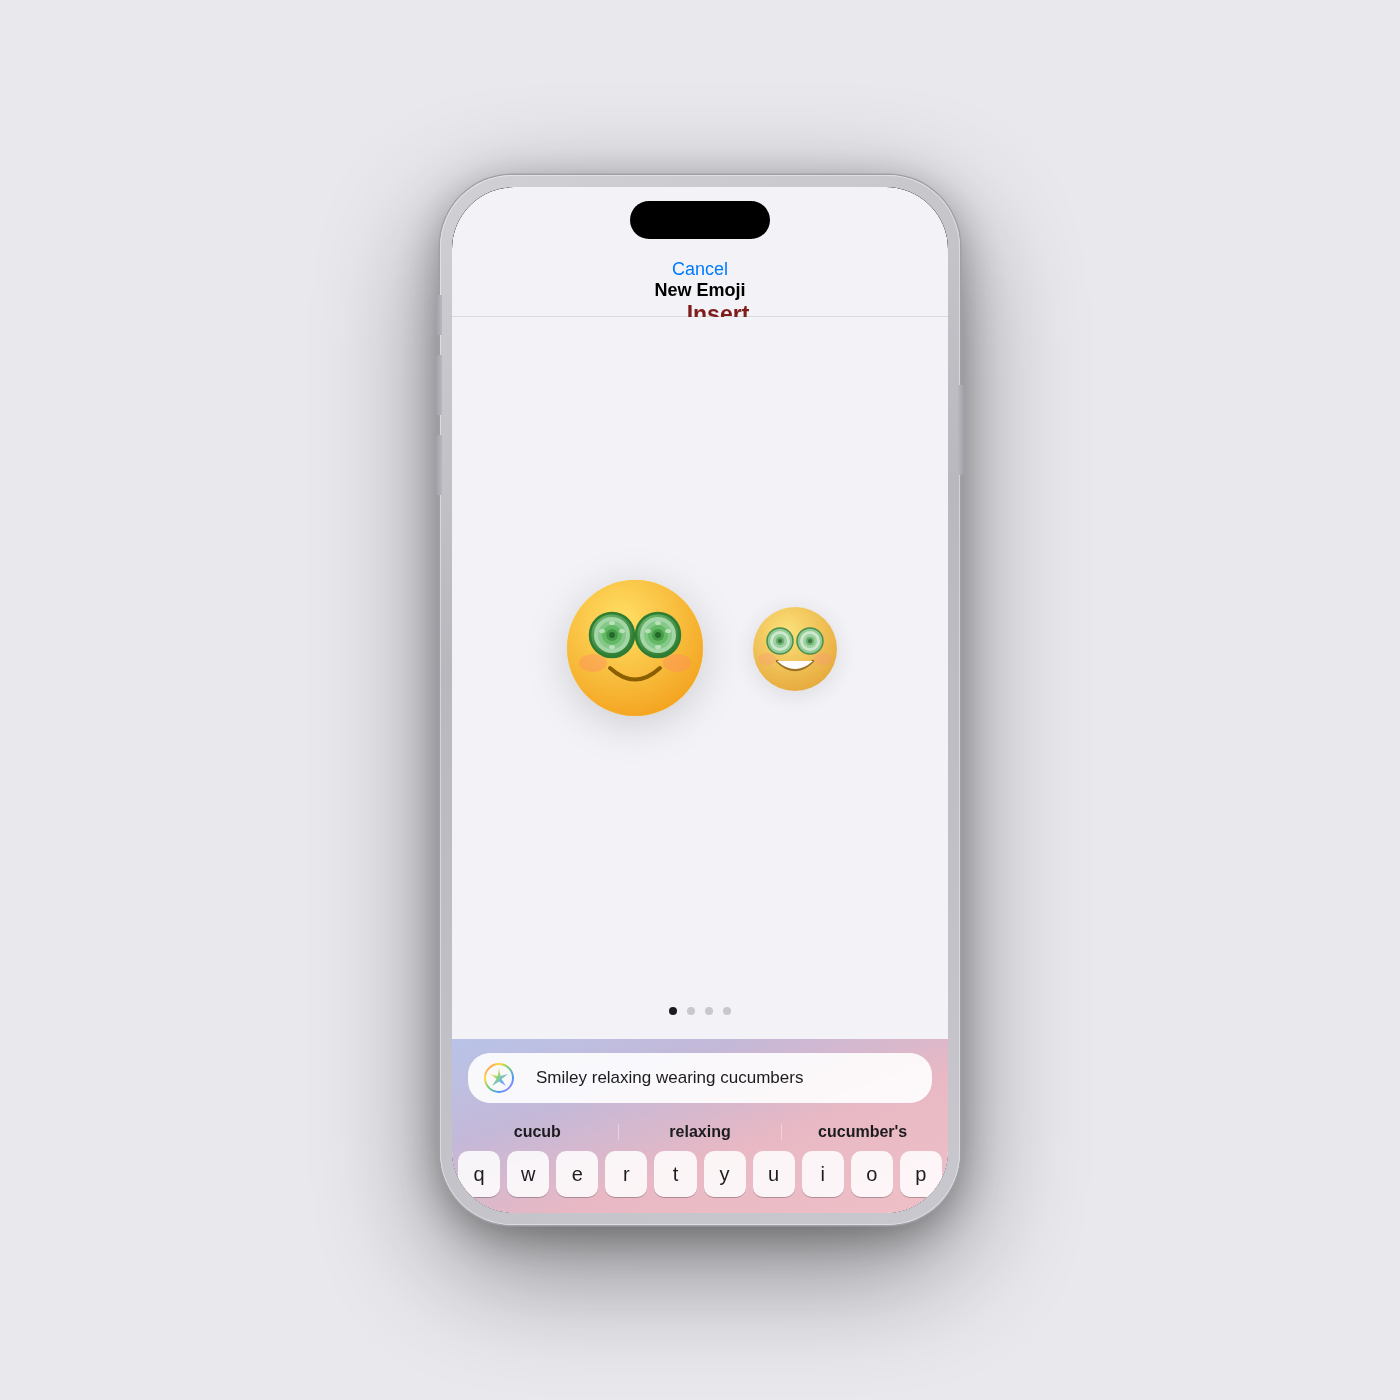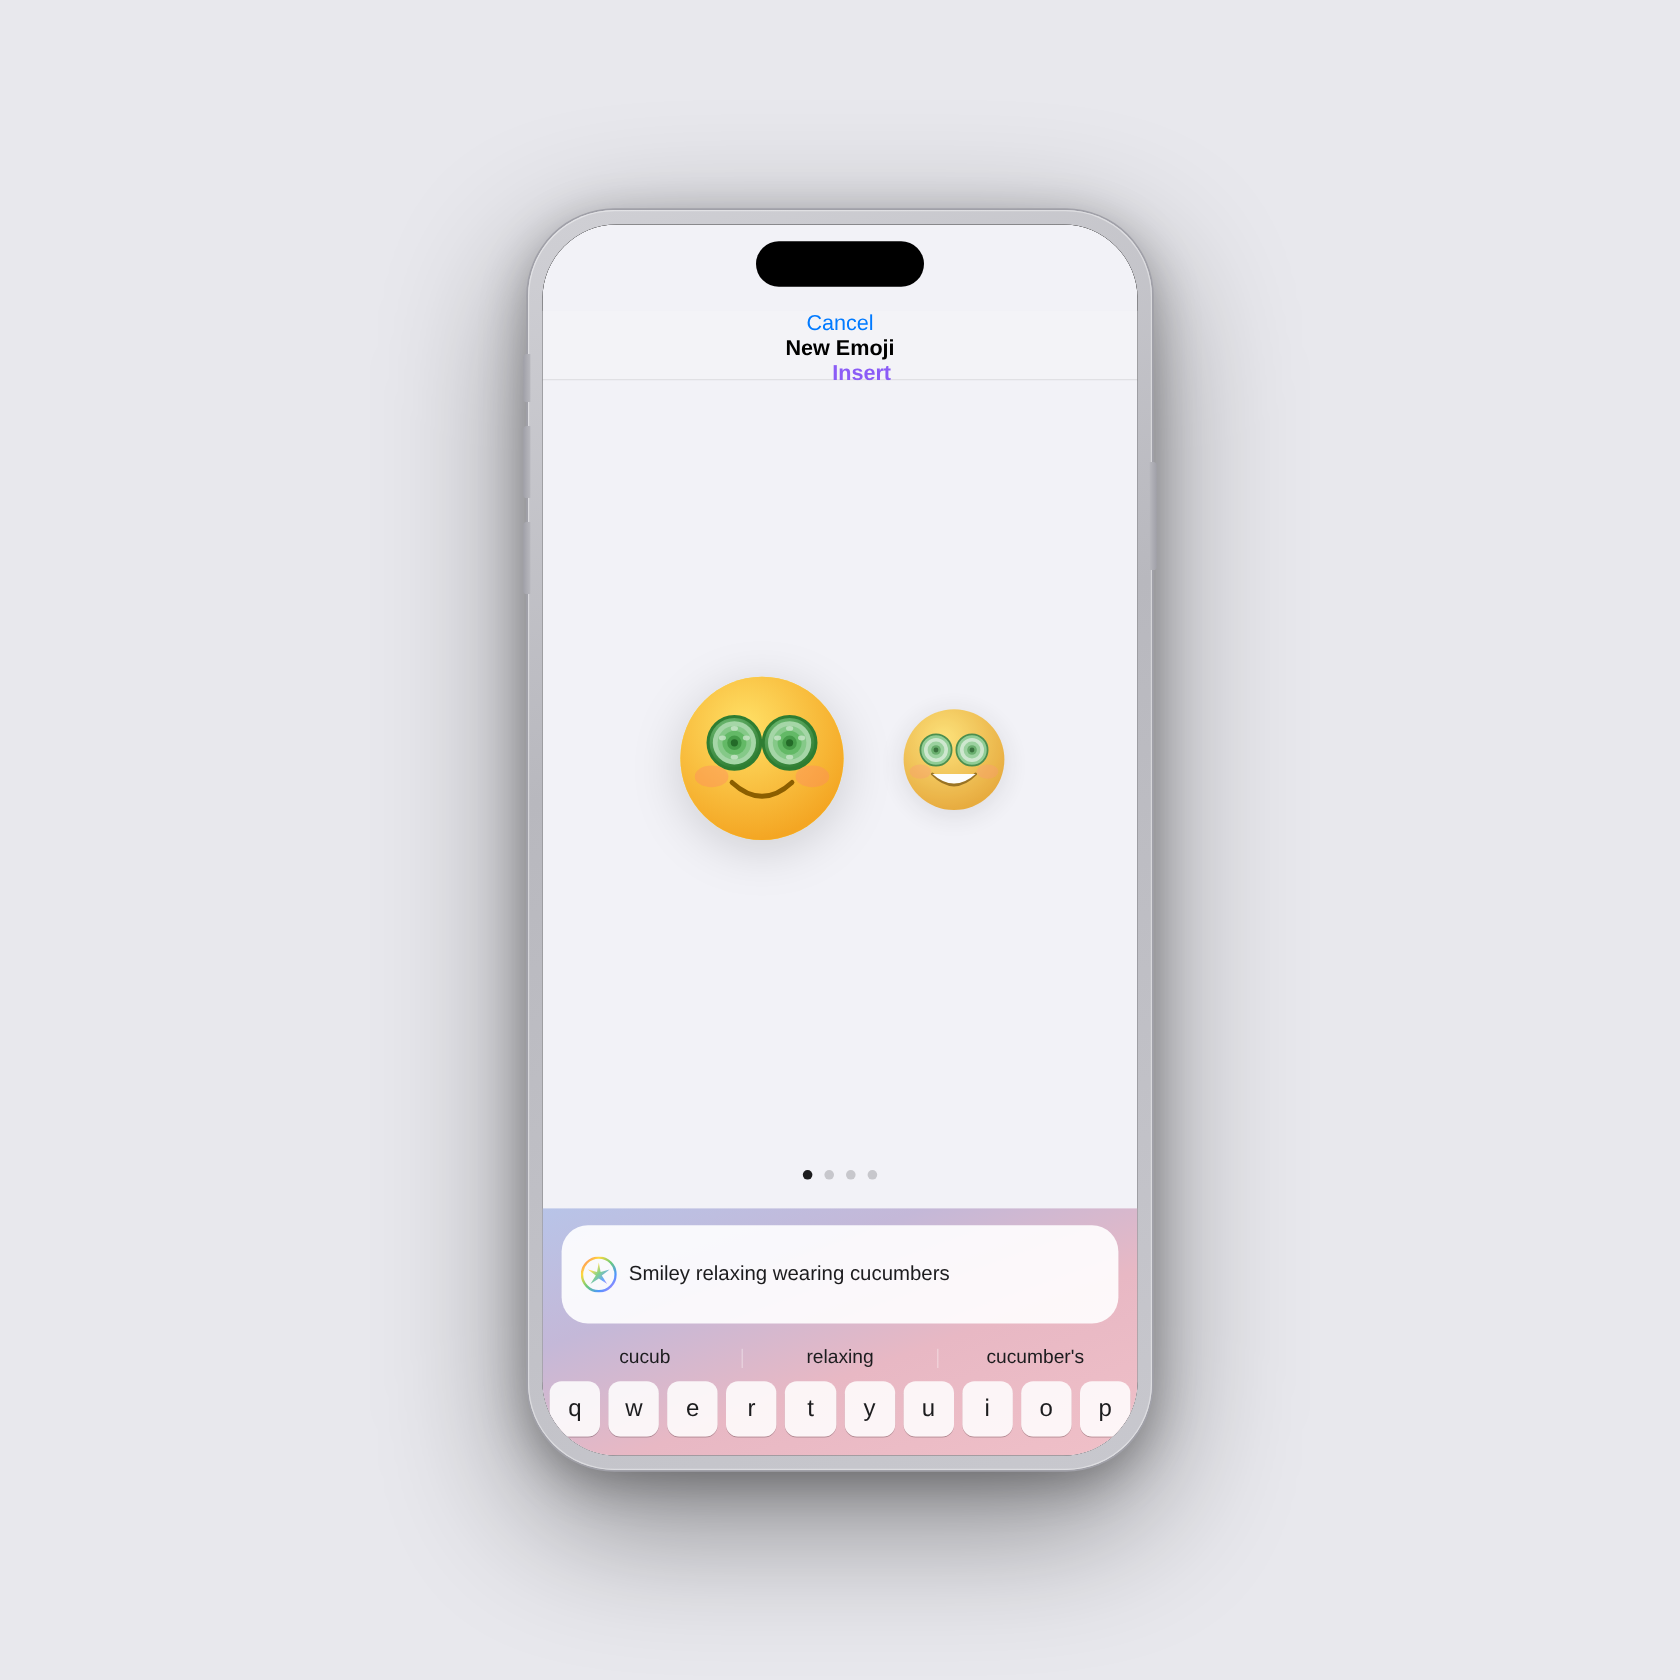--- a/index.html
+++ b/index.html
@@ -196,22 +196,22 @@
     }
 
     .nav-title {
       font-size: 18px;
       font-weight: 600;
       color: #000;
       text-align: center;
     }
 
     .nav-insert {
-      font-size: 18px;
-      color: #8b5cf6;
+      font-size: 23px;
+      color: #7f1d1d;
       font-weight: 600;
       margin-left: 36px;
     }
 
     
     .emoji-area {
       position: absolute;
       top: 58px;
       left: 0;
       right: 0;
@@ -267,44 +267,45 @@
       background: linear-gradient(160deg, #b8c4e8 0%, #c4b8d8 30%, #e8b8c4 60%, #f0c0c8 100%);
       padding: 0;
       flex-shrink: 0;
     }
 
     
     .input-bar {
       margin: 14px 16px 10px;
       background: rgba(255, 255, 255, 0.9);
       border-radius: 22px;
-      padding: 26px 16px;
-      display: flex;
-      align-items: center;
-      gap: 10px;
+      padding: 10px 16px;
+      display: flex;
+      align-items: center;
+      gap: 22px;
     }
 
     .genmoji-icon {
       width: 30px;
       height: 30px;
       flex-shrink: 0;
     }
 
     .input-text {
       font-size: 17px;
       color: #1c1c1e;
       flex: 1;
     }
 
     
     .autocomplete-bar {
       display: flex;
       justify-content: space-around;
       padding: 6px 0;
       margin: 0 4px;
+      font-weight: bold;
     }
 
     .autocomplete-word {
       flex: 1;
       text-align: center;
       font-size: 16px;
       color: #1c1c1e;
       padding: 4px 0;
       position: relative;
     }

